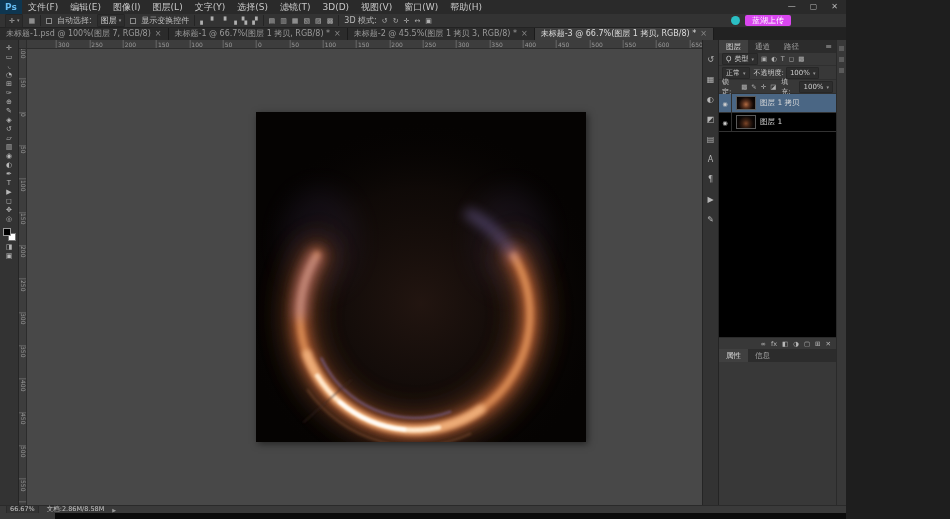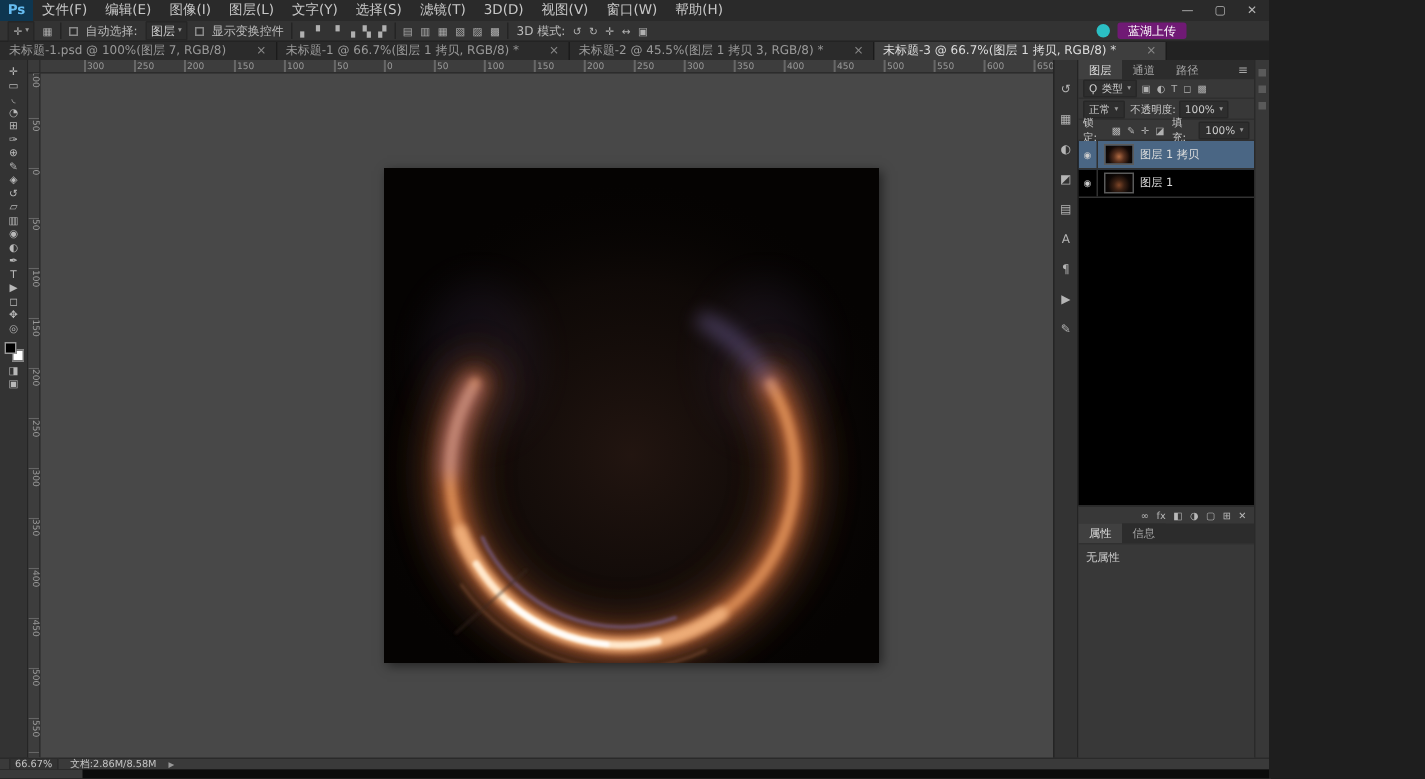--- a/index.html
+++ b/index.html
@@ -19,26 +19,26 @@
   .optionsbar { height:14px; background:#333333; border-bottom:1px solid #232323;
                 display:flex; align-items:center; gap:5px; padding:0 5px; font-size:8px; color:#bbb; }
   .ob-box { background:#2d2d2d; border:1px solid #262626; border-radius:1px; padding:0 3px;
             line-height:11px; display:flex; align-items:center; gap:2px; color:#ccc; }
   .sep { width:1px; height:11px; background:#242424; }
   .cb { width:6px; height:6px; border:1px solid #8a8a8a; background:#2d2d2d; display:inline-block; }
   .ob-icon { font-size:7px; color:#b0b0b0; line-height:12px; }
   .ob-label { white-space:nowrap; }
   .ob-right { margin-left:auto; display:flex; align-items:center; gap:5px; padding-right:50px; }
   .lanhu-circle { width:9px; height:9px; border-radius:50%; background:#2bbfc4; }
-  .lanhu-btn { background:#701a75; color:#fff; font-size:8px; line-height:11px;
+  .lanhu-btn { background:#d946ef; color:#fff; font-size:8px; line-height:11px;
                padding:0 7px; border-radius:2px; white-space:nowrap; }
 
   
   .tabsbar { height:12px; background:#222222; display:flex; }
-  .tab { display:flex; align-items:flex-start; gap:20px; padding:0 6px; background:#2b2b2b;
+  .tab { display:flex; align-items:flex-start; gap:4px; padding:0 6px; background:#2b2b2b;
          color:#9a9a9a; font-size:8px; line-height:12px; border-right:1px solid #1b1b1b; white-space:nowrap; }
   .tab.active { background:#3e3e3e; color:#ddd; }
   .tab-close { font-size:8px; color:#888; }
 
   
   .workspace { display:flex; height:465px; }
 
   .toolbar { width:19px; background:#333333; border-right:1px solid #252525;
              display:flex; flex-direction:column; align-items:center; padding-top:4px; }
   .tool { width:19px; height:9px; font-size:7px; line-height:9px; text-align:center; color:#b8b8b8; }
@@ -385,23 +385,20 @@
         <span>◧</span>
         <span>◑</span>
         <span>▢</span>
         <span>⊞</span>
         <span>✕</span>
       </div>
       <div class="panel-tabs">
         <span class="panel-tab active">属性</span>
         <span class="panel-tab">信息</span>
       </div>
-      <div class="props-body">
-        <span>无属性</span>
-      </div>
     </div>
 
     <div class="right-strip">
       <span class="rs-icon"></span>
       <span class="rs-icon"></span>
       <span class="rs-icon"></span>
     </div>
   </div>
 
   <div class="statusbar">

